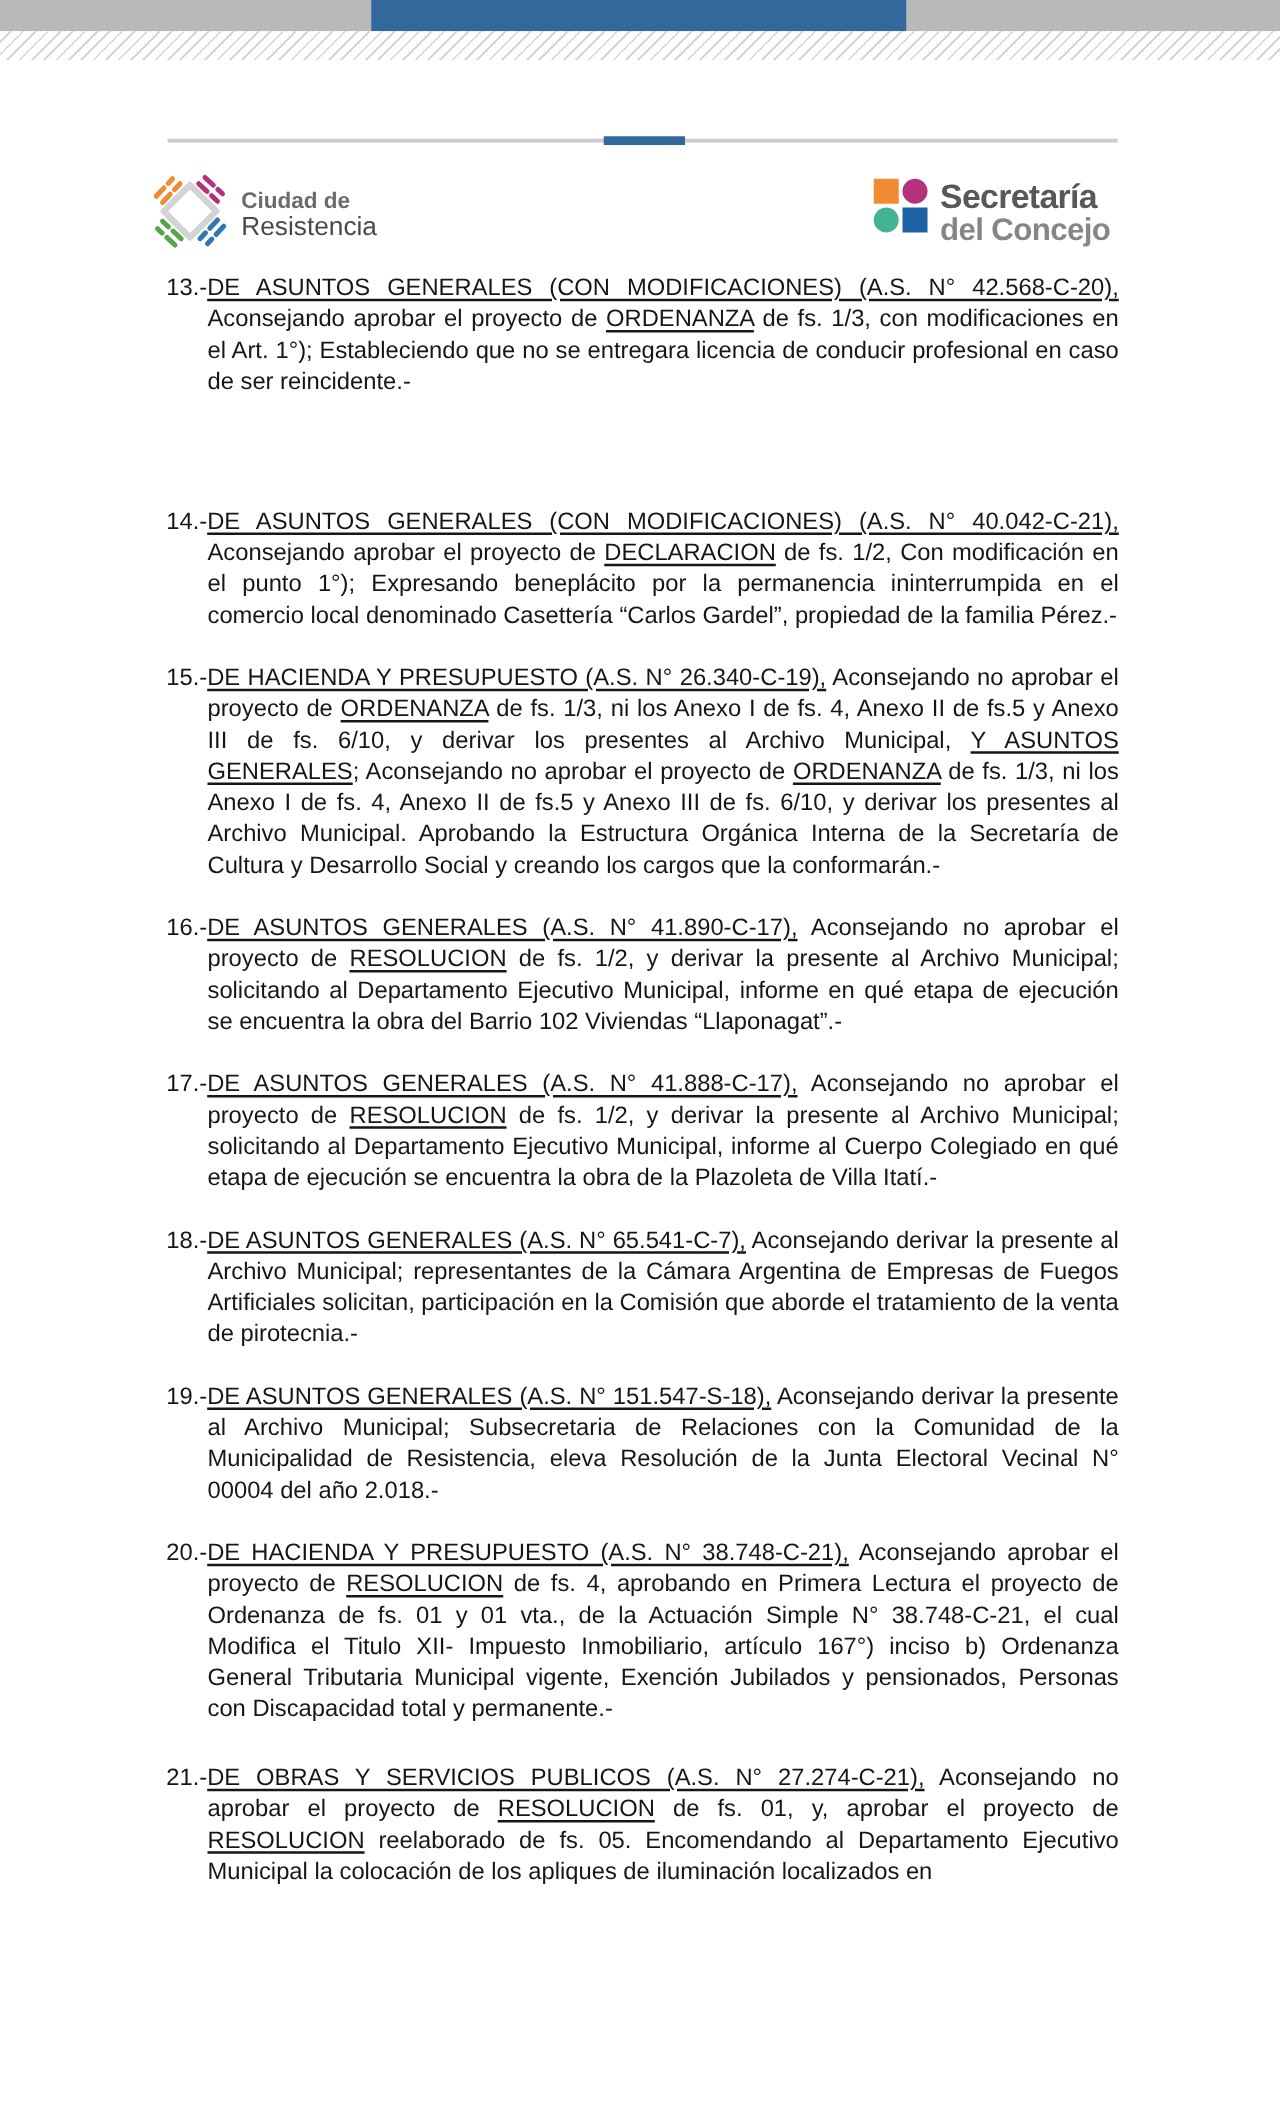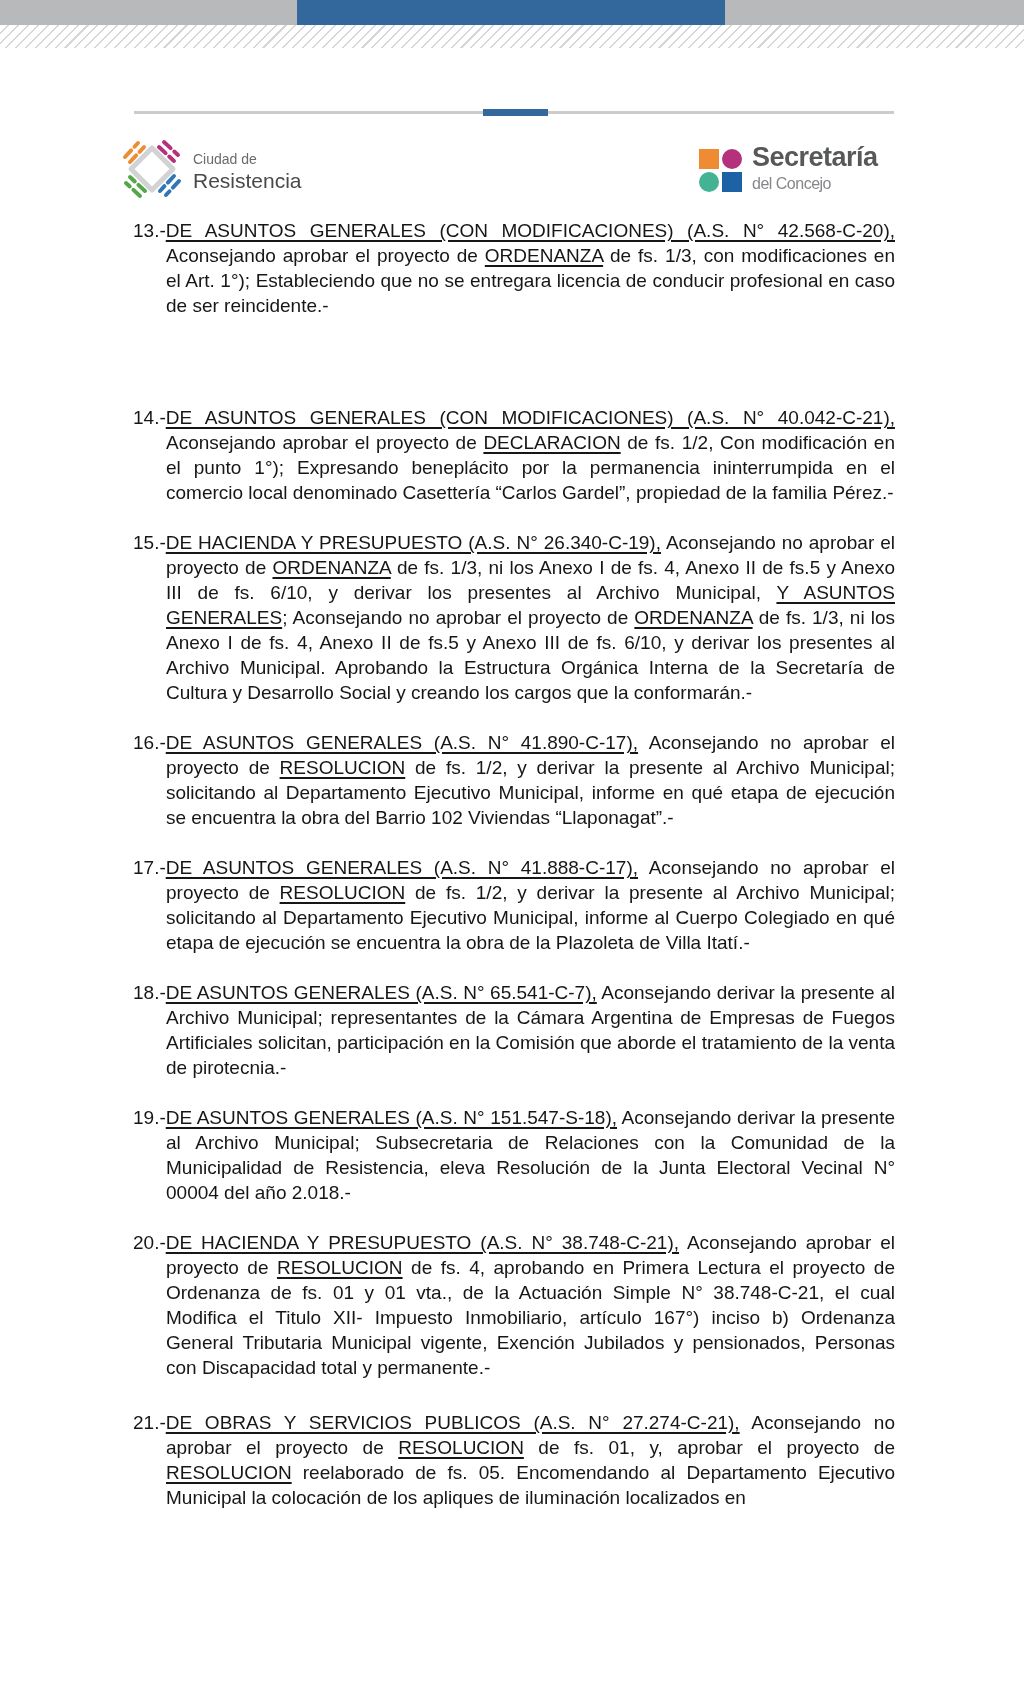--- a/index.html
+++ b/index.html
@@ -20,34 +20,34 @@
   .topbar-accent{position:absolute;left:297px;top:0;width:428px;height:25px;background:var(--accent-blue);}
   .hatch{
     position:absolute;left:0;top:25px;width:1024px;height:23px;
     background:repeating-linear-gradient(135deg,#ffffff 0 5.5px,var(--stripe-gray) 5.5px 7px);
   }
   .rule{position:absolute;left:134px;top:111px;width:760px;height:3px;background:var(--rule-gray);}
   .rule-accent{position:absolute;left:349px;top:-2px;width:65px;height:7px;background:var(--accent-blue);}
 
   .logo-left{position:absolute;left:120px;top:136px;display:flex;align-items:center;gap:9px;}
   .logo-left .wordmark{display:flex;flex-direction:column;justify-content:center;}
-  .logo-left .l1{font-size:14px;color:var(--logo-gray);line-height:20px;}
+  .logo-left .l1{font-size:18px;color:var(--logo-gray);line-height:20px;font-weight:bold;}
   .logo-left .l2{font-size:21px;font-weight:normal;color:var(--logo-gray-dark);line-height:24px;}
 
-  .logo-right{position:absolute;left:699px;top:143px;display:flex;align-items:center;gap:10px;}
+  .logo-right{position:absolute;left:699px;top:143px;display:flex;align-items:flex-start;gap:10px;}
   .shape-grid{display:grid;grid-template-columns:20px 20px;grid-template-rows:20px 20px;gap:3px;}
   .sq{width:20px;height:20px;}
   .ci{width:20px;height:20px;border-radius:50%;}
   .sq.orange{background:var(--orange);}
   .ci.magenta{background:var(--magenta);}
   .ci.teal{background:var(--teal);}
   .sq.blue{background:var(--blue-square);}
   .logo-right .wordmark{display:flex;flex-direction:column;}
   .logo-right .l1{font-size:27px;font-weight:bold;color:var(--logo-text-dark);line-height:28px;letter-spacing:-0.5px;}
-  .logo-right .l2{font-size:16px;color:var(--logo-text-light);line-height:26px;letter-spacing:-0.5px;}
+  .logo-right .l2{font-size:25px;color:var(--logo-text-light);line-height:26px;letter-spacing:-0.5px;font-weight:bold;}
 
   .content{position:absolute;left:133px;top:218px;width:762px;}
   .item{
     padding-left:33px; text-indent:-33px;
     text-align:justify; font-size:19px; line-height:25px;
     margin-bottom:25px; color:var(--text);
   }
   .item:nth-child(1){margin-bottom:87px;}
   .item:nth-child(8){margin-bottom:30px;}
   .num{font-weight:normal;}

